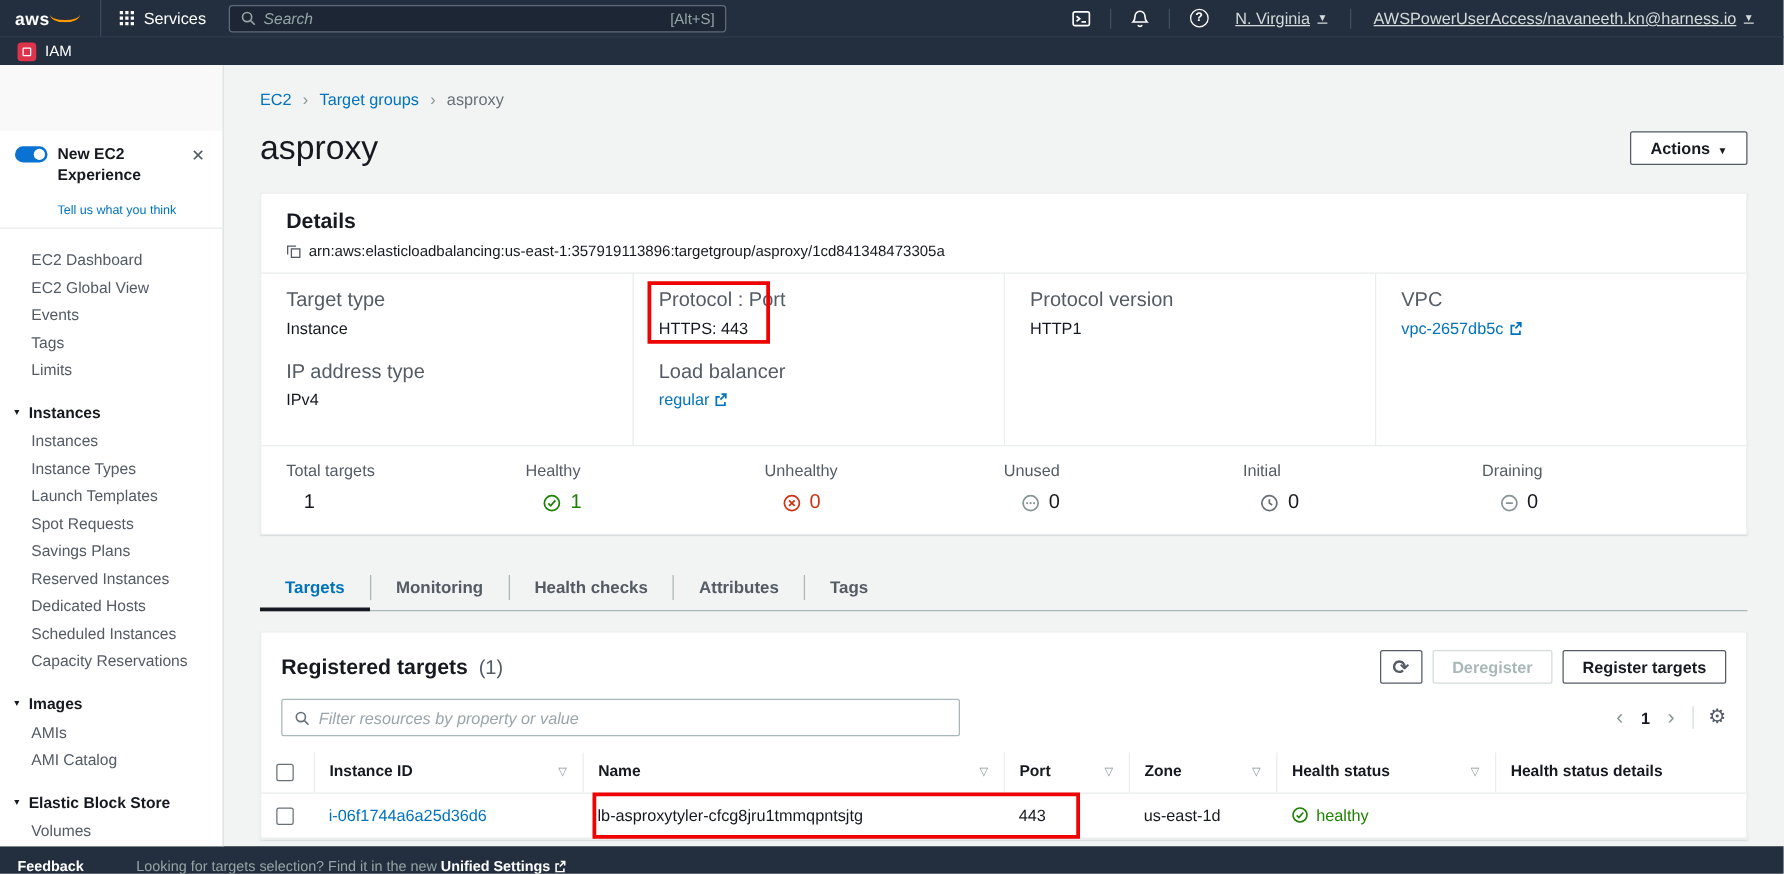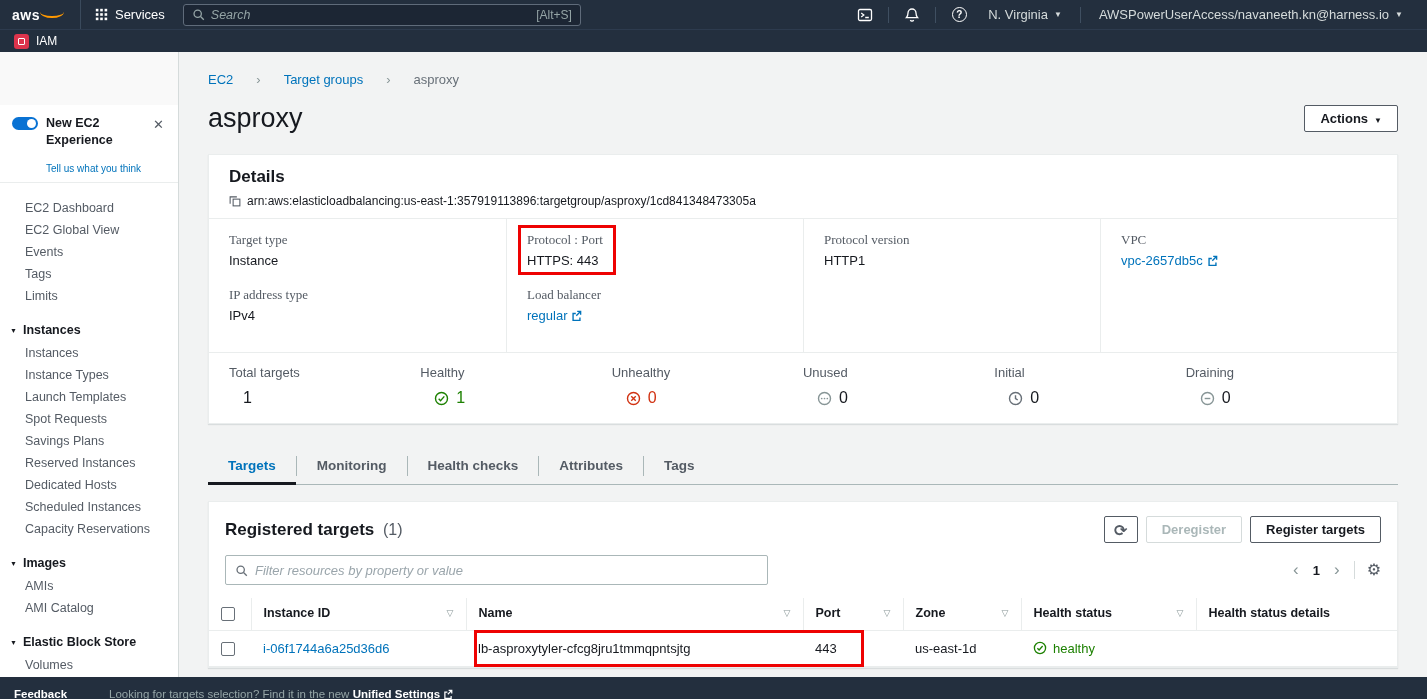--- a/index.html
+++ b/index.html
@@ -23,21 +23,21 @@
   .tb-search { display:flex; align-items:center; width:398px; height:22px; margin-left:6px;
       background:#1c2634; border:1px solid #5f6b7a; border-radius:3px; padding:0 8px; gap:6px; }
   .tb-search input { flex:1; background:transparent; border:none; outline:none; color:#d5dbdb;
       font-style:italic; font-size:12.5px; font-family:inherit; }
   .tb-search input::placeholder { color:#95a5a6; }
   .tb-shortcut { color:#95a5a6; font-size:12px; }
   .tb-spacer { flex:1; }
   .tb-iconbtn { display:flex; align-items:center; justify-content:center; width:34px; height:100%; cursor:pointer; }
   .help-circle { width:15px; height:15px; border:1.4px solid #fff; border-radius:50%; color:#fff;
       font-size:10px; display:flex; align-items:center; justify-content:center; font-weight:bold; }
-  .tb-menu { display:flex; align-items:center; gap:6px; color:#d5dbdb; font-size:13px; padding:0 12px; height:100%; cursor:pointer; white-space:nowrap; }
+  .tb-menu { display:flex; align-items:center; gap:6px; color:#d5dbdb; font-size:13px; padding:0 12px; height:100%; cursor:pointer; white-space:nowrap;text-decoration:underline; }
   .caret { font-size:8px; color:#d5dbdb; }
   .topbar-row2 { height:23px; border-top:1px solid #2d3b4e; display:flex; align-items:center; padding:0 14px; gap:7px; }
   .iam-icon { width:15px; height:15px; background:#dd344c; border-radius:3px; position:relative; }
   .iam-icon::after { content:""; position:absolute; inset:4px; border:1.2px solid #fff; border-radius:1px; }
   .fav-label { color:#fff; font-size:12px; }
 
   
   .app { display:flex; height:625px; }
   .sidebar { width:179px; background:#fff; border-right:1px solid #d5dbdb; flex-shrink:0; overflow:hidden; }
   .content { flex:1; padding:12px 29px 0 29px; overflow:hidden; }
@@ -51,21 +51,21 @@
   .exp-title { font-size:12.5px; font-weight:bold; color:#16191f; line-height:1.25; }
   .exp-sub { font-size:10px; color:var(--link); margin-top:15px; cursor:pointer; }
   .exp-close { color:#545b64; font-size:13px; cursor:pointer; padding:2px 4px; }
   .sb-nav { padding:14px 0 0 0; }
   .sb-link { display:block; padding:4.5px 8px 4.5px 25px; font-size:12.5px; color:#545b64; cursor:pointer; line-height:13px; }
   .sb-section { display:flex; align-items:center; gap:6px; padding:5px 8px 5px 10px; margin-top:11px;
       font-size:12.5px; font-weight:bold; color:#16191f; cursor:pointer; }
   .sb-section .tri { font-size:7px; color:#16191f; }
 
   
-  .breadcrumb { display:flex; align-items:center; gap:23px; font-size:13px; margin:8px 0 0 0; }
+  .breadcrumb { display:flex; align-items:center; gap:9px; font-size:13px; margin:8px 0 0 0; }
   .breadcrumb a { color:var(--link); text-decoration:none; cursor:pointer; }
   .crumb-sep { color:#879596; font-size:13px; }
   .crumb-current { color:#687078; }
   .title-row { display:flex; justify-content:space-between; align-items:center; margin-top:16px; }
   .page-title { font-size:27px; font-weight:400; color:#16191f; }
   .btn { background:#fff; border:1px solid #545b64; border-radius:2px; font-weight:bold; font-size:13px;
       color:#16191f; padding:5px 15px; cursor:pointer; font-family:inherit; }
   .btn .caret { color:#16191f; margin-left:6px; }
   .btn.disabled { border-color:#d5dbdb; color:#aab7b8; font-weight:bold; cursor:default; }
   .btn-icon { width:34px; padding:4px 0 2px; text-align:center; }
@@ -74,21 +74,21 @@
   
   .card { background:#fff; border:1px solid var(--border); box-shadow:0 1px 1px rgba(0,28,36,.1); }
   .details-card { margin-top:20px; }
   .card-hd { padding:12px 20px 10px; border-bottom:1px solid var(--border); }
   .card-hd h2 { font-size:17px; font-weight:bold; color:#16191f; }
   .arn-line { display:flex; align-items:center; gap:6px; margin-top:7px; font-size:12px; color:#16191f; }
   .fields { display:grid; grid-template-columns:repeat(4,1fr); }
   .fcol { padding:13px 20px 10px; }
   .fcol + .fcol { border-left:1px solid var(--border); }
   .field { margin-bottom:19px; position:relative; }
-  .flabel { color:#545b64; font-size:13px; margin-bottom:5px;font-family:Liberation Serif, serif; }
+  .flabel { color:#545b64; font-size:16px; margin-bottom:5px; }
   .fvalue { color:#16191f; font-size:13px; display:flex; align-items:center; gap:5px; }
   .fvalue a { color:var(--link); text-decoration:none; cursor:pointer; display:inline-flex; align-items:center; gap:4px; }
   .annot-box { position:absolute; border:3px solid var(--annot); pointer-events:none; z-index:4; }
   .annot-pp { left:-9px; top:-7px; width:98px; height:50px; }
   .summary { border-top:1px solid var(--border); display:grid; grid-template-columns:repeat(6,1fr); padding:12px 20px 16px; }
   .sum-label { color:#545b64; font-size:13px; }
   .sum-val { display:flex; align-items:center; gap:7px; margin-top:9px; padding-left:14px; font-size:16px; color:#16191f; }
   .sum-val.green { color:var(--green); }
   .sum-val.red { color:var(--red); }
 

